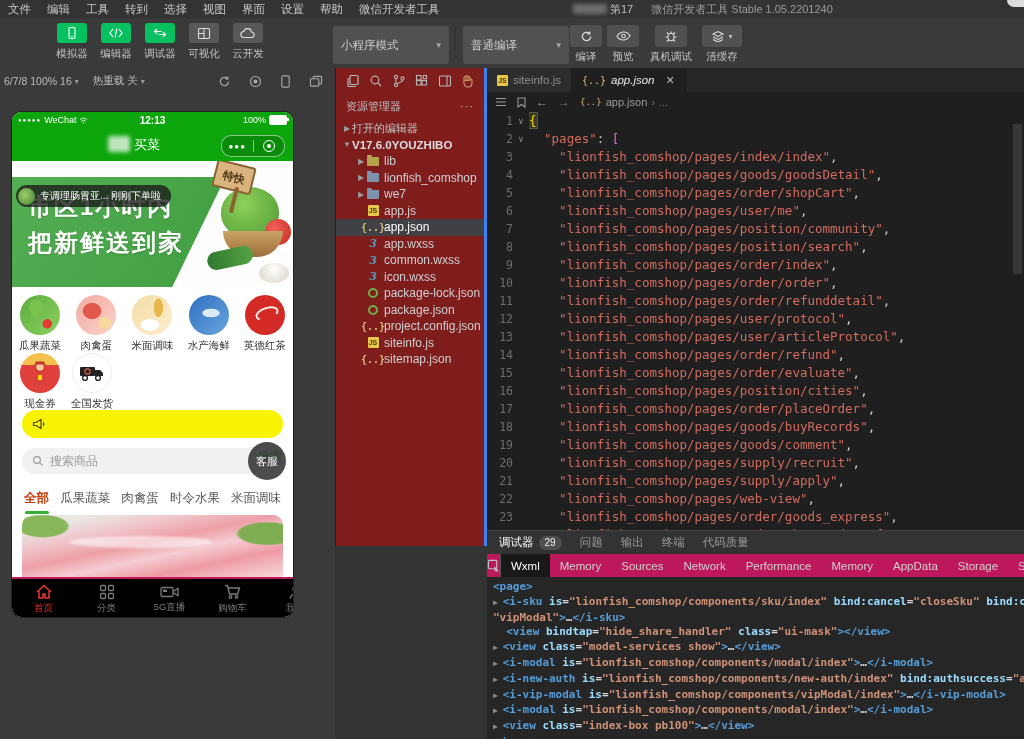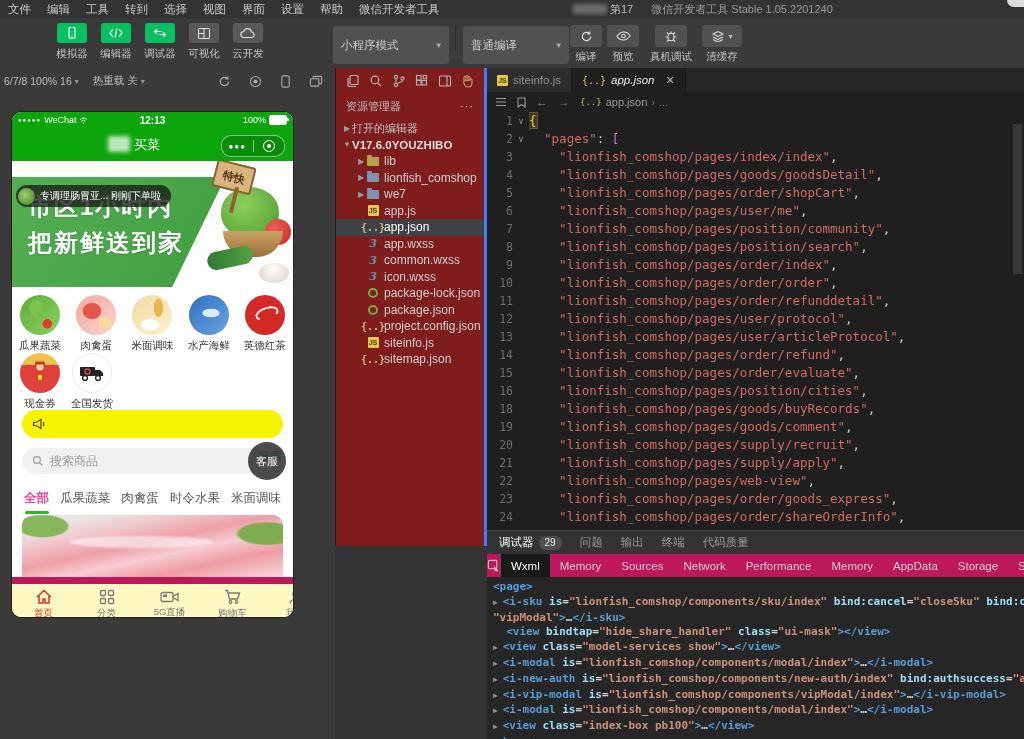--- a/index.html
+++ b/index.html
@@ -87,30 +87,30 @@
   .p-notice{position:absolute;left:10px;top:298px;width:261px;height:28px;background:#f7f303;border-radius:14px;display:flex;align-items:center;padding:0 10px;box-sizing:border-box;color:#3c3c1e;font-size:11px;white-space:nowrap;}
   .p-notice .mega{margin-right:6px;color:#4a4a22;}
 
   .p-search{position:absolute;left:10px;top:336px;width:240px;height:26px;background:#f1f1f1;border-radius:13px;display:flex;align-items:center;padding:0 10px;box-sizing:border-box;color:#9b9b9b;font-size:12px;}
   .p-search .mag{margin-right:6px;color:#9b9b9b;}
   .search-action{position:absolute;left:246px;top:336px;font-size:12px;color:#2ea52e;}
   .float-cs{position:absolute;left:236px;top:330px;width:38px;height:38px;border-radius:50%;background:rgba(45,45,45,.85);display:flex;align-items:center;justify-content:center;color:#fff;font-size:11px;}
 
   .p-tabs{position:absolute;left:0;top:371px;width:281px;height:30px;background:#fff;display:flex;align-items:center;justify-content:space-between;padding:0 12px;box-sizing:border-box;}
   .ptab{font-size:12.5px;color:#555;position:relative;cursor:pointer;white-space:nowrap;}
-  .ptab.on{color:#ec4899;font-weight:bold;}
+  .ptab.on{color:#c2410c;font-weight:bold;}
   .ptab.on:after{content:"";position:absolute;left:50%;transform:translateX(-50%);bottom:-7px;width:24px;height:3px;border-radius:2px;background:#35b134;}
 
   .p-product{position:absolute;left:10px;top:403px;width:261px;height:62px;border-radius:10px 10px 0 0;background:
     radial-gradient(60px 26px at 8% 18%,#88b65a 0 40%,transparent 45%),
     radial-gradient(80px 30px at 94% 30%,#7fae52 0 35%,transparent 40%),
     linear-gradient(168deg,#e9e6e3 0 14%,#f0c9cd 28%,#ee9fa8 46%,#f5cdd2 60%,#ef9aa5 76%,#f7d9db 100%);}
   .p-product:after{content:"";position:absolute;left:18%;top:34%;width:55%;height:20%;border-radius:50%;background:rgba(255,255,255,.55);filter:blur(1px);}
 
-  .p-tabbar{position:absolute;left:0;top:465px;width:315px;height:40px;background:#fef9c3;border-top:7px solid #be185d;display:flex;}
+  .p-tabbar{position:absolute;left:0;top:465px;width:315px;height:40px;background:#000000;border-top:2px solid #be185d;display:flex;}
   .tbi{flex:1;display:flex;flex-direction:column;align-items:center;justify-content:center;gap:2px;color:#7a7a7a;cursor:pointer;}
   .tbi .tlb{font-size:9.5px;}
   .tbi.on{color:#e0342f;}
 
   
   .explorer{position:absolute;left:335px;top:68px;width:152px;height:478px;background:#7f1d1d;border-left:1px solid #1f1f1f;border-right:3px solid #3b82f6;box-sizing:border-box;}
   .act-row{position:absolute;left:0;top:0;width:100%;height:26px;display:flex;align-items:center;justify-content:space-between;padding:0 10px;box-sizing:border-box;color:#b5b5b5;}
   .exp-head{position:absolute;left:0;top:26px;width:100%;height:24px;display:flex;align-items:center;padding:0 10px;box-sizing:border-box;font-size:11px;color:#bdbdbd;}
   .exp-head .more{margin-left:auto;letter-spacing:1px;color:#bdbdbd;cursor:pointer;}
   .tree{position:absolute;left:0;top:52px;width:100%;}
@@ -683,20 +683,21 @@
         <div class="cl"><span class="ln">7</span><span class="fd"></span><span class="ct"><span class="j-str">    "lionfish_comshop/pages/position/community"</span><span class="j-p">,</span></span></div>
         <div class="cl"><span class="ln">8</span><span class="fd"></span><span class="ct"><span class="j-str">    "lionfish_comshop/pages/position/search"</span><span class="j-p">,</span></span></div>
         <div class="cl"><span class="ln">9</span><span class="fd"></span><span class="ct"><span class="j-str">    "lionfish_comshop/pages/order/index"</span><span class="j-p">,</span></span></div>
         <div class="cl"><span class="ln">10</span><span class="fd"></span><span class="ct"><span class="j-str">    "lionfish_comshop/pages/order/order"</span><span class="j-p">,</span></span></div>
         <div class="cl"><span class="ln">11</span><span class="fd"></span><span class="ct"><span class="j-str">    "lionfish_comshop/pages/order/refunddetail"</span><span class="j-p">,</span></span></div>
         <div class="cl"><span class="ln">12</span><span class="fd"></span><span class="ct"><span class="j-str">    "lionfish_comshop/pages/user/protocol"</span><span class="j-p">,</span></span></div>
         <div class="cl"><span class="ln">13</span><span class="fd"></span><span class="ct"><span class="j-str">    "lionfish_comshop/pages/user/articleProtocol"</span><span class="j-p">,</span></span></div>
         <div class="cl"><span class="ln">14</span><span class="fd"></span><span class="ct"><span class="j-str">    "lionfish_comshop/pages/order/refund"</span><span class="j-p">,</span></span></div>
         <div class="cl"><span class="ln">15</span><span class="fd"></span><span class="ct"><span class="j-str">    "lionfish_comshop/pages/order/evaluate"</span><span class="j-p">,</span></span></div>
         <div class="cl"><span class="ln">16</span><span class="fd"></span><span class="ct"><span class="j-str">    "lionfish_comshop/pages/position/cities"</span><span class="j-p">,</span></span></div>
+        <div class="cl"><span class="ln">17</span><span class="fd"></span><span class="ct"><span class="j-str">    "lionfish_comshop/pages/order/placeOrder"</span><span class="j-p">,</span></span></div>
         <div class="cl"><span class="ln">18</span><span class="fd"></span><span class="ct"><span class="j-str">    "lionfish_comshop/pages/goods/buyRecords"</span><span class="j-p">,</span></span></div>
         <div class="cl"><span class="ln">19</span><span class="fd"></span><span class="ct"><span class="j-str">    "lionfish_comshop/pages/goods/comment"</span><span class="j-p">,</span></span></div>
         <div class="cl"><span class="ln">20</span><span class="fd"></span><span class="ct"><span class="j-str">    "lionfish_comshop/pages/supply/recruit"</span><span class="j-p">,</span></span></div>
         <div class="cl"><span class="ln">21</span><span class="fd"></span><span class="ct"><span class="j-str">    "lionfish_comshop/pages/supply/apply"</span><span class="j-p">,</span></span></div>
         <div class="cl"><span class="ln">22</span><span class="fd"></span><span class="ct"><span class="j-str">    "lionfish_comshop/pages/web-view"</span><span class="j-p">,</span></span></div>
         <div class="cl"><span class="ln">23</span><span class="fd"></span><span class="ct"><span class="j-str">    "lionfish_comshop/pages/order/goods_express"</span><span class="j-p">,</span></span></div>
         <div class="cl"><span class="ln">24</span><span class="fd"></span><span class="ct"><span class="j-str">    "lionfish_comshop/pages/order/shareOrderInfo"</span><span class="j-p">,</span></span></div>
       </div>
     <div class="vscroll"></div>
   </div>

